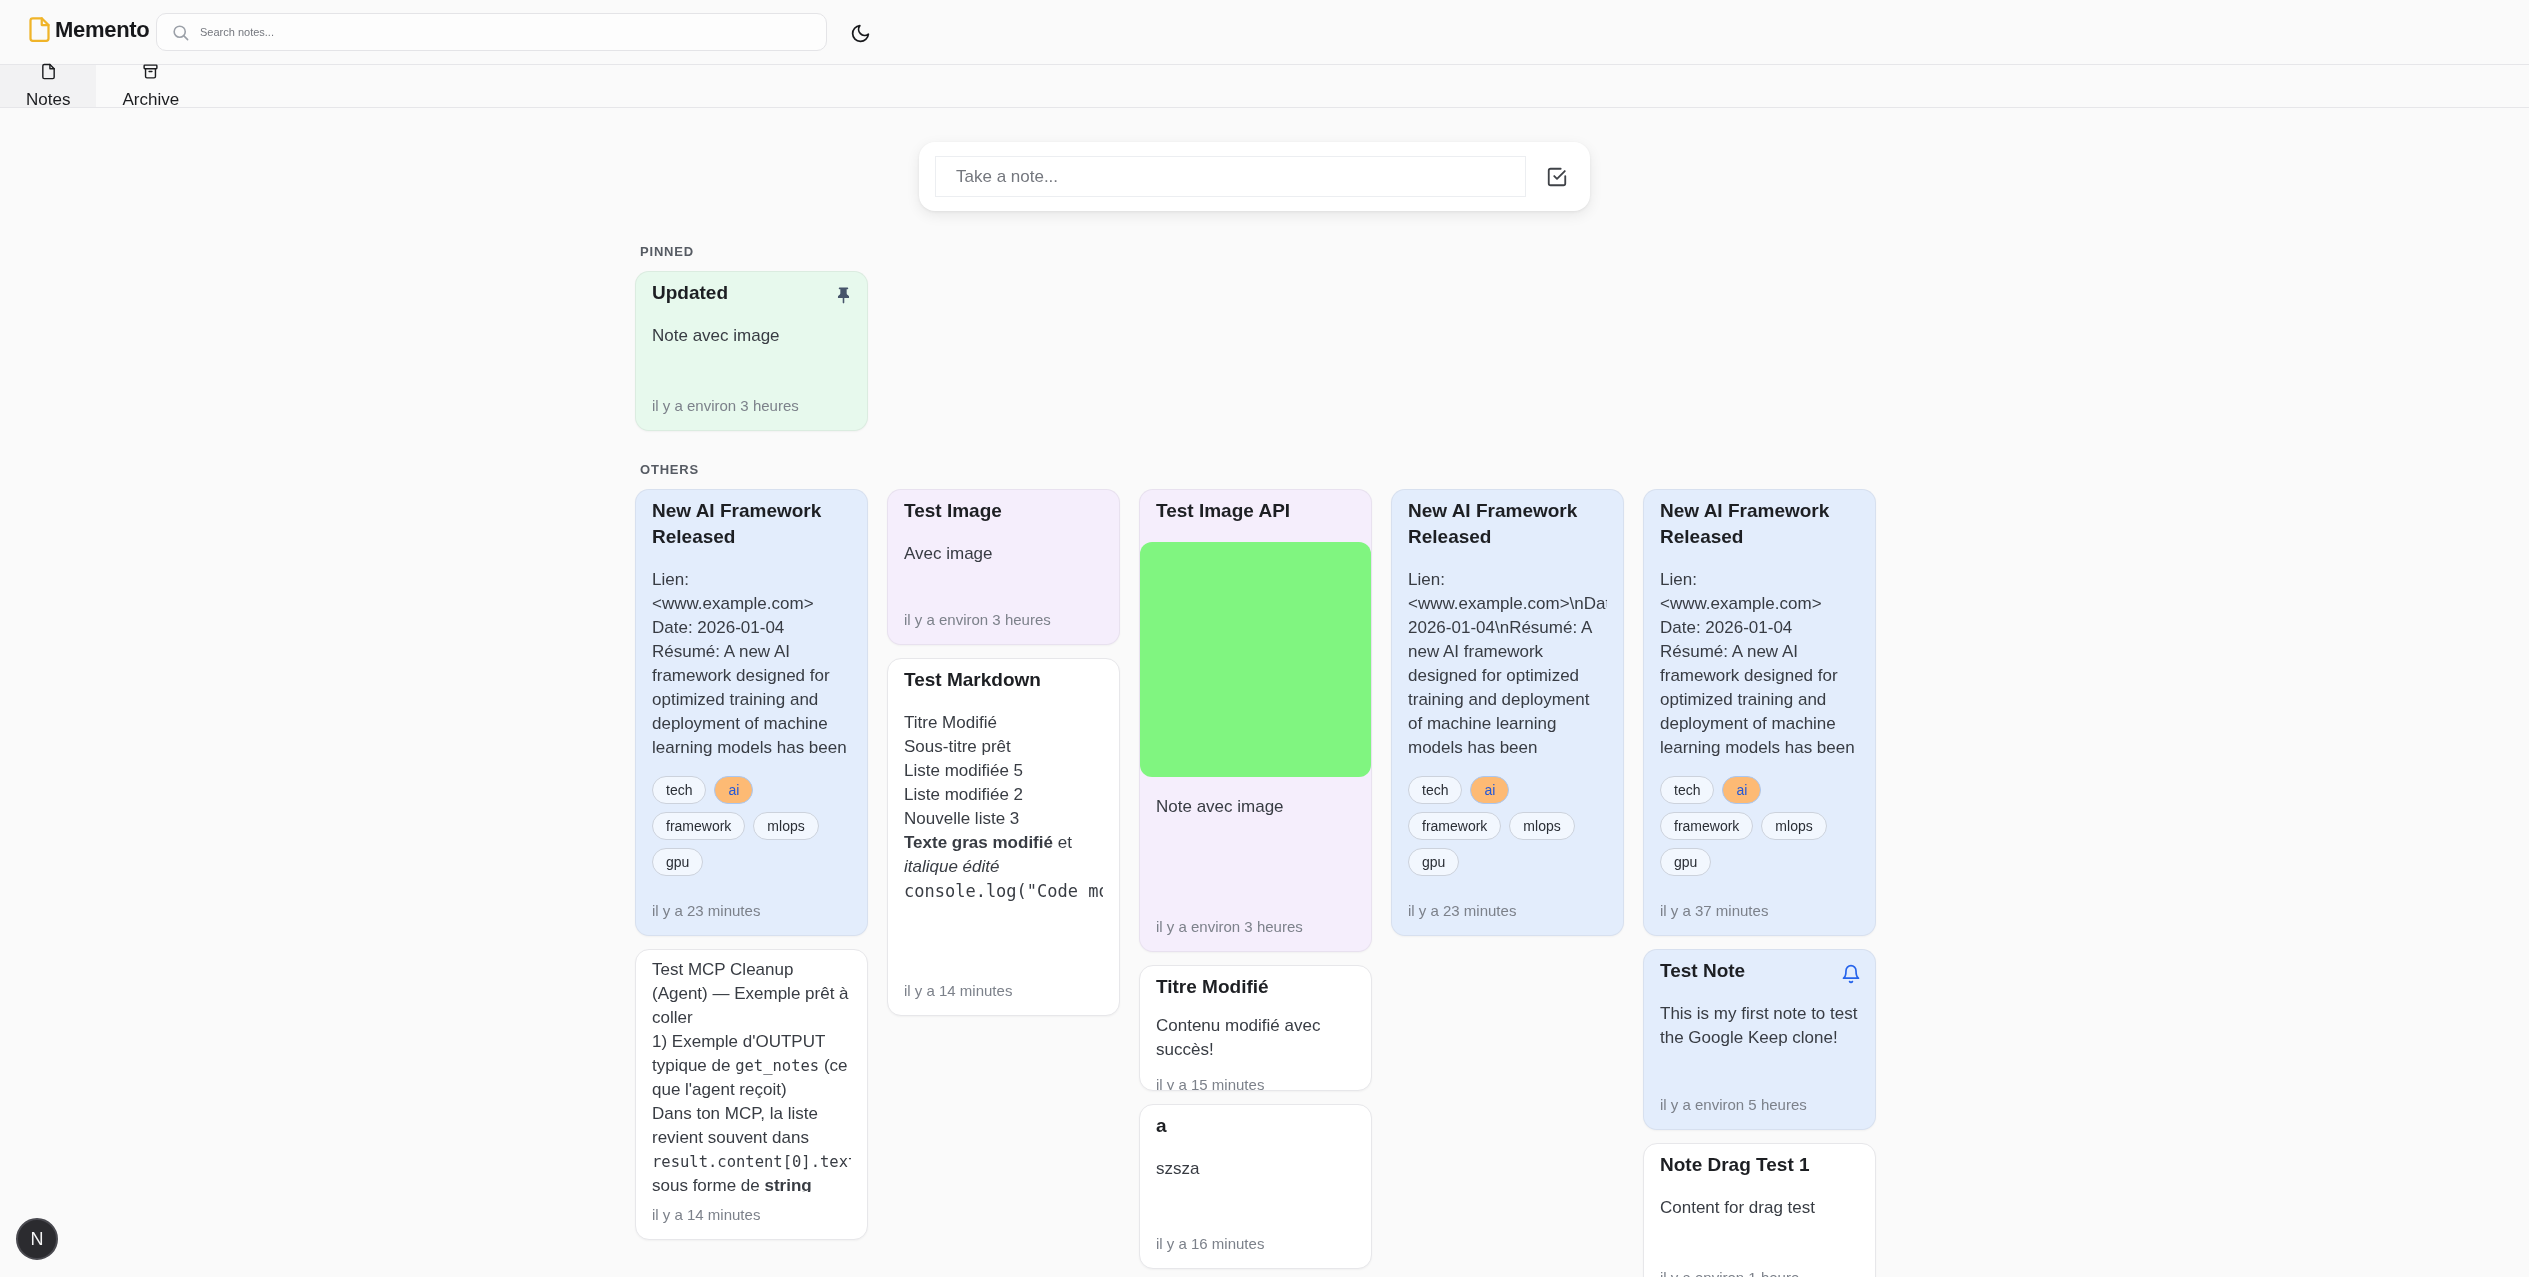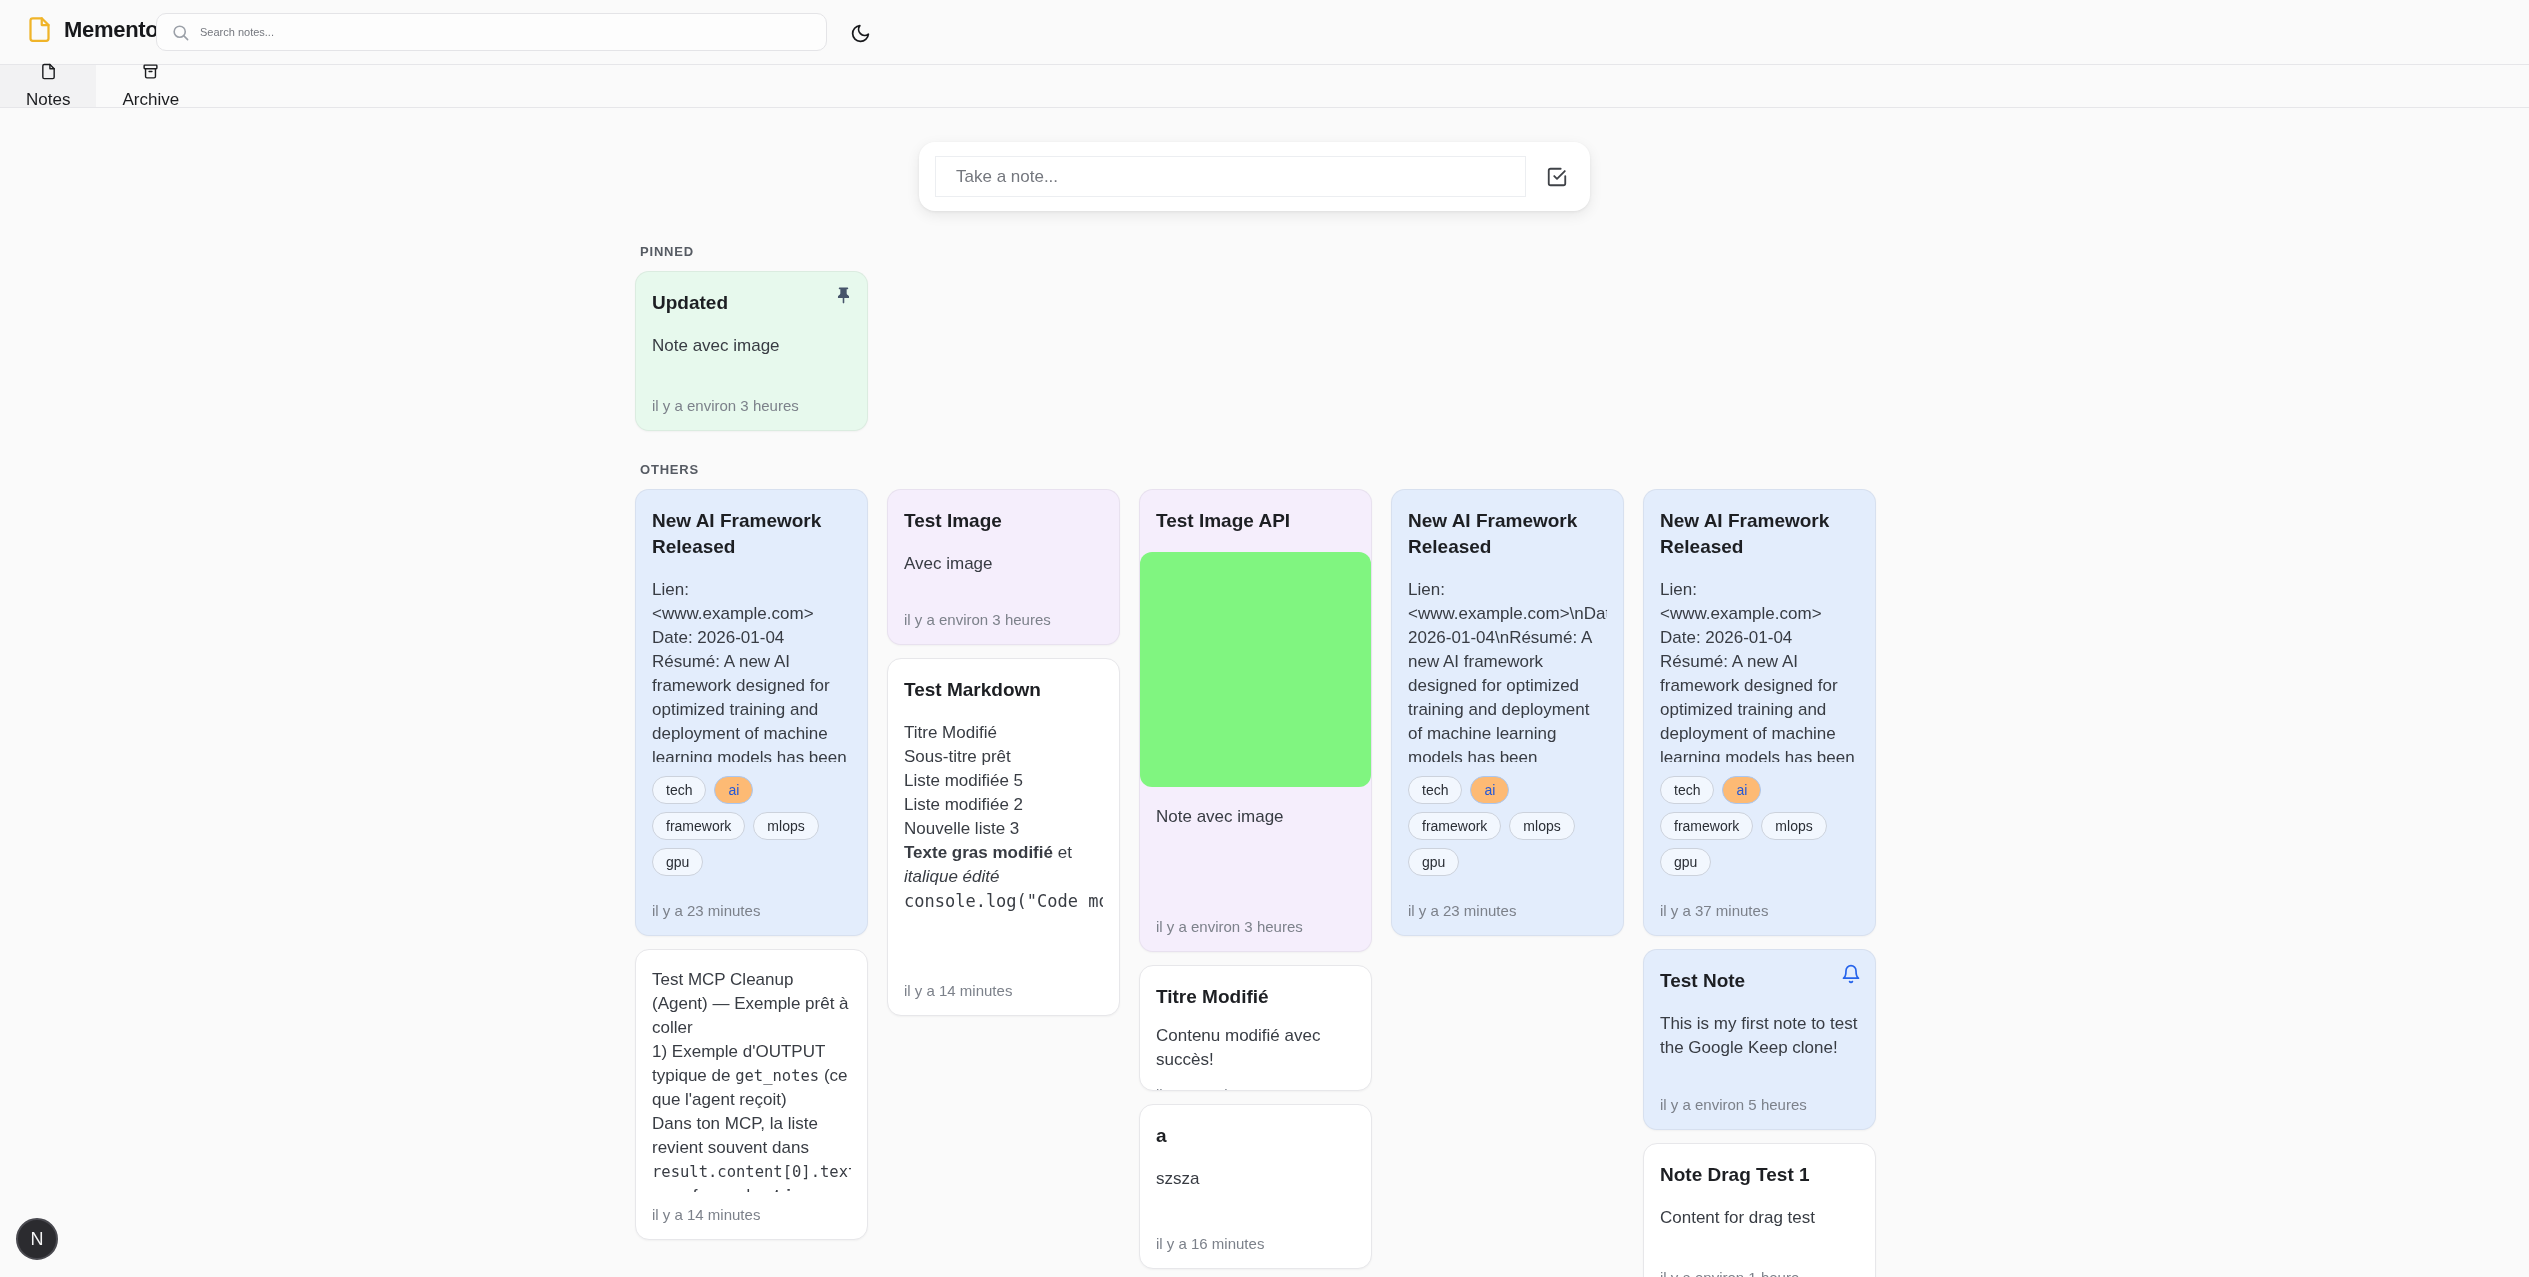--- a/index.html
+++ b/index.html
@@ -2,21 +2,21 @@
 <html><head>
 <meta charset="utf-8">
 <style>
   * { margin:0; padding:0; box-sizing:border-box; }
   html,body { width:2529px; height:1277px; }
   body { font-family:"Liberation Sans", sans-serif; background:#fafafa; color:#1f2227; overflow:hidden; }
   .page { position:relative; width:2529px; height:1277px; overflow:hidden; }
 
   
   .topbar { position:relative; height:64px; background:#fafafa; }
-  .brand { position:absolute; left:26px; top:16px; display:flex; align-items:center; gap:11px; }
+  .brand { position:absolute; left:26px; top:16px; display:flex; align-items:center; gap:2px; }
   .brand-title { font-size:22px; font-weight:700; letter-spacing:-0.3px; color:#17181b; }
   .searchbar { position:absolute; left:156px; top:13px; width:671px; height:38px;
     background:#fdfdfd; border:1px solid #e4e4e7; border-radius:10px;
     display:flex; align-items:center; padding:0 14px; gap:10px; }
   .searchbar input { border:none; outline:none; background:transparent; flex:1;
     font-family:"Liberation Sans", sans-serif; font-size:11px; color:#3c3f45; }
   .searchbar input::placeholder { color:#74777e; }
   .theme-btn { position:absolute; left:845px; top:18px; width:30px; height:30px; border:none;
     background:transparent; cursor:pointer; display:flex; align-items:center; justify-content:center; }
 
@@ -38,21 +38,21 @@
   .composer-btn { width:34px; height:34px; border:none; background:transparent; cursor:pointer;
     display:flex; align-items:center; justify-content:center; }
 
   
   .section-label { position:absolute; font-size:13px; font-weight:700; letter-spacing:0.8px;
     color:#565b63; }
   .label-pinned { left:640px; top:244px; }
   .label-others { left:640px; top:462px; }
 
   
-  .note { width:233px; border-radius:14px; padding:18px 16px 16px; position:relative;
+  .note { width:233px; border-radius:14px; padding:8px 16px 16px; position:relative;
     display:flex; flex-direction:column; overflow:hidden;
     border:1px solid rgba(0,0,0,0.05); box-shadow:0 1px 2px rgba(0,0,0,0.04); }
   .note.white { background:#ffffff; border-color:#e7e7ea; }
   .note.green { background:#e7f9ed; }
   .note.blue  { background:#e3edfc; }
   .note.lavender { background:#f5eefc; }
   .note-title { font-size:19px; font-weight:600; color:#1d1f23; line-height:26px; margin-bottom:18px; padding-right:24px; }
   .note-body { font-size:17px; color:#383c43; line-height:24px; }
   .prewrap { white-space:pre-line; }
   .note-time { margin-top:auto; padding-top:14px; font-size:15px; color:#7c818a; }

